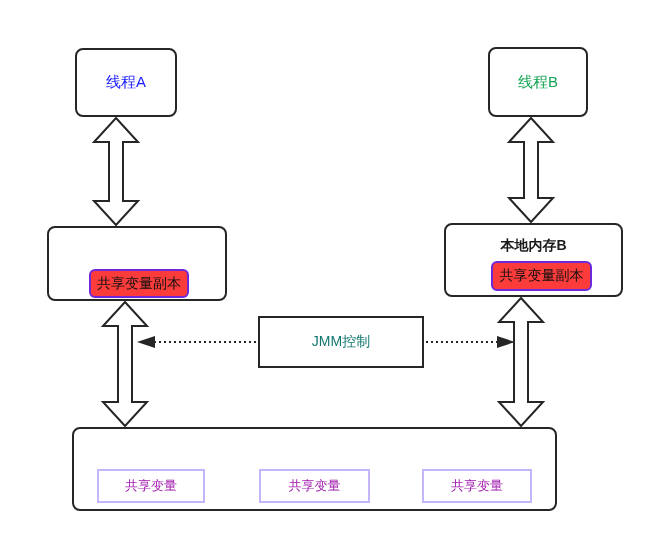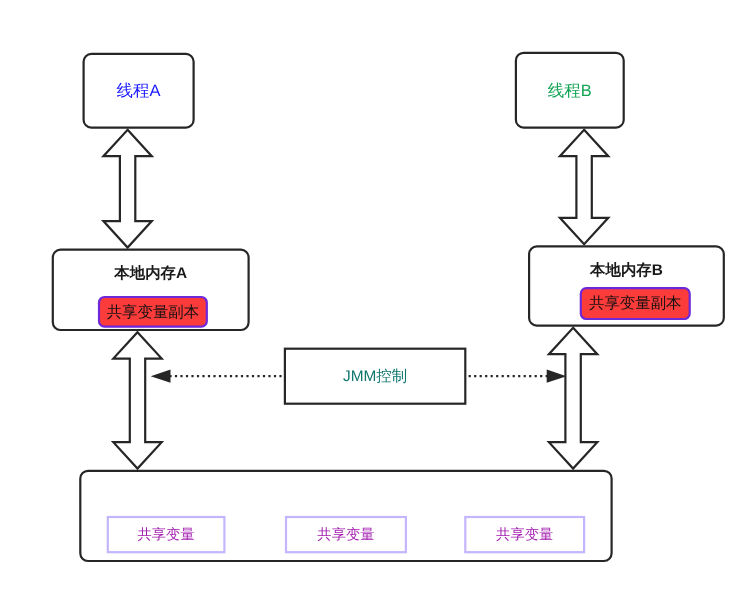--- a/index.html
+++ b/index.html
@@ -29,34 +29,34 @@
   }
   .rounded { border-radius: 8px; }
   .thread-box {
     display: flex;
     align-items: center;
     justify-content: center;
     font-size: 15px;
   }
   #thread-a-box { left: 75px; top: 48px; width: 102px; height: 69px; }
   #thread-a-box .lbl { color: #1a1aff; }
-  #thread-b-box { left: 468px; top: 47px; width: 100px; height: 70px; justify-content: center; }
+  #thread-b-box { left: 488px; top: 47px; width: 100px; height: 70px; justify-content: center; }
   #thread-b-box .lbl { color: #12a454; }
 
   .local-mem-title {
     position: absolute;
     left: 0; right: 0;
     top: 12px;
     text-align: center;
     font-weight: bold;
     font-size: 14px;
     color: #1a1a1a;
   }
   #local-memory-a-box { left: 47px; top: 226px; width: 180px; height: 75px; }
-  #local-memory-b-box { left: 480px; top: 223px; width: 179px; height: 74px; }
+  #local-memory-b-box { left: 444px; top: 223px; width: 179px; height: 74px; }
 
   .shared-copy {
     position: absolute;
     box-sizing: border-box;
     background: #fc3b3b;
     border: 2px solid #6d28d9;
     border-radius: 6px;
     display: flex;
     align-items: center;
     justify-content: center;
@@ -138,21 +138,20 @@
 
   <div class="box rounded thread-box" id="thread-a-box">
     <span class="lbl">线程A</span>
   </div>
 
   <div class="box rounded thread-box" id="thread-b-box">
     <span class="lbl">线程B</span>
   </div>
 
   <div class="box rounded" id="local-memory-a-box">
-    <div class="local-mem-title">本地内存A</div>
     <div class="shared-copy" id="shared-copy-a">共享变量副本</div>
   </div>
 
   <div class="box rounded" id="local-memory-b-box">
     <div class="local-mem-title">本地内存B</div>
     <div class="shared-copy" id="shared-copy-b">共享变量副本</div>
   </div>
 
   <div class="box" id="jmm-control-box">
     <span>JMM控制</span>

